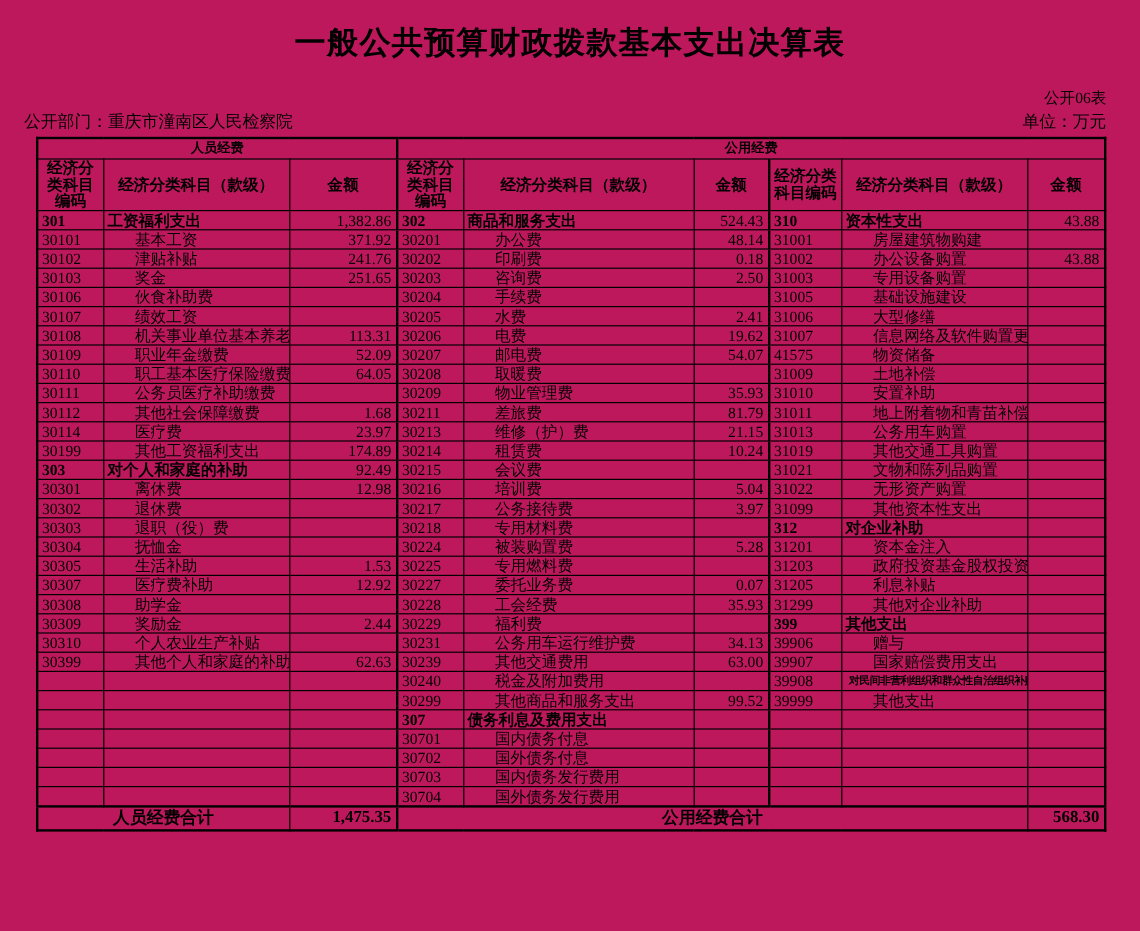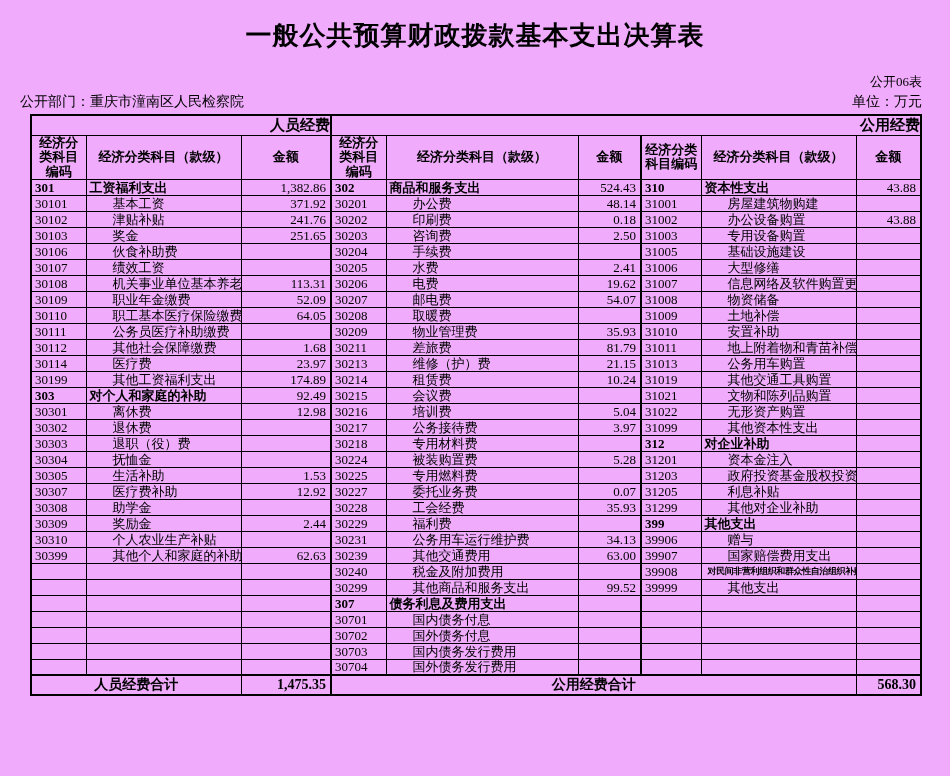--- a/index.html
+++ b/index.html
@@ -1,18 +1,18 @@
 <!DOCTYPE html>
 <html><head>
 <meta charset="utf-8">
 <style>
   * { margin:0; padding:0; box-sizing:border-box; }
   html,body { background:#e8e8e8; }
   .sheet {
-    width:950px; height:776px; background:#f0abfc; position:relative;
+    width:950px; height:776px; background:#be185d; position:relative;
     font-family:"Liberation Serif","DejaVu Serif",serif; color:#000;
     overflow:hidden;
   }
   .title {
     padding-top:18px; text-align:center;
     font-size:26px; font-weight:bold; letter-spacing:1px;
   }
   .form-code {
     text-align:right; padding-right:28px; margin-top:20px;
     font-size:13px;
@@ -20,21 +20,21 @@
   .meta-row {
     display:flex; justify-content:space-between; align-items:flex-start;
     padding:0 28px 0 20px; margin-top:2px; font-size:14px;
   }
   table.main {
     border-collapse:collapse; table-layout:fixed;
     margin:3px auto 0 30px; width:890px;
     border:2px solid #000;
   }
   th, td { border:1px solid #000; overflow:hidden; }
-  thead .group-row th { height:17px; font-size:15px; font-weight:bold; text-align:right; }
+  thead .group-row th { height:17px; font-size:11px; font-weight:bold; text-align:center; }
   thead .col-row th { height:27px; font-size:13px; font-weight:bold; text-align:center; line-height:1.1; padding:0 2px; }
   tbody td { height:16px; font-size:13px; line-height:1.05; padding:0 3px; white-space:nowrap; }
   td.code { text-align:left; }
   td.subject { text-align:left; }
   td.amt { text-align:right; padding-right:4px; }
   .lv1 { font-weight:bold;margin-left:12px; }
   td.subject.lv2 { padding-left:26px; }
   td.subject.lv3 { padding-left:6px; font-size:9px; letter-spacing:-0.4px; font-weight:bold; }
   .gsep { border-right:2px solid #000 !important; }
   tfoot td {
@@ -166,21 +166,21 @@
           <td class="subject lv2">信息网络及软件购置更新</td>
           <td class="amt"></td>
         </tr>
         <tr>
           <td class="code lv2">30109</td>
           <td class="subject lv2">职业年金缴费</td>
           <td class="amt gsep">52.09</td>
           <td class="code lv2">30207</td>
           <td class="subject lv2">邮电费</td>
           <td class="amt gsep">54.07</td>
-          <td class="code lv2">31008</td>
+          <td class="code lv2">41575</td>
           <td class="subject lv2">物资储备</td>
           <td class="amt"></td>
         </tr>
         <tr>
           <td class="code lv2">30110</td>
           <td class="subject lv2">职工基本医疗保险缴费</td>
           <td class="amt gsep">64.05</td>
           <td class="code lv2">30208</td>
           <td class="subject lv2">取暖费</td>
           <td class="amt gsep"></td>

